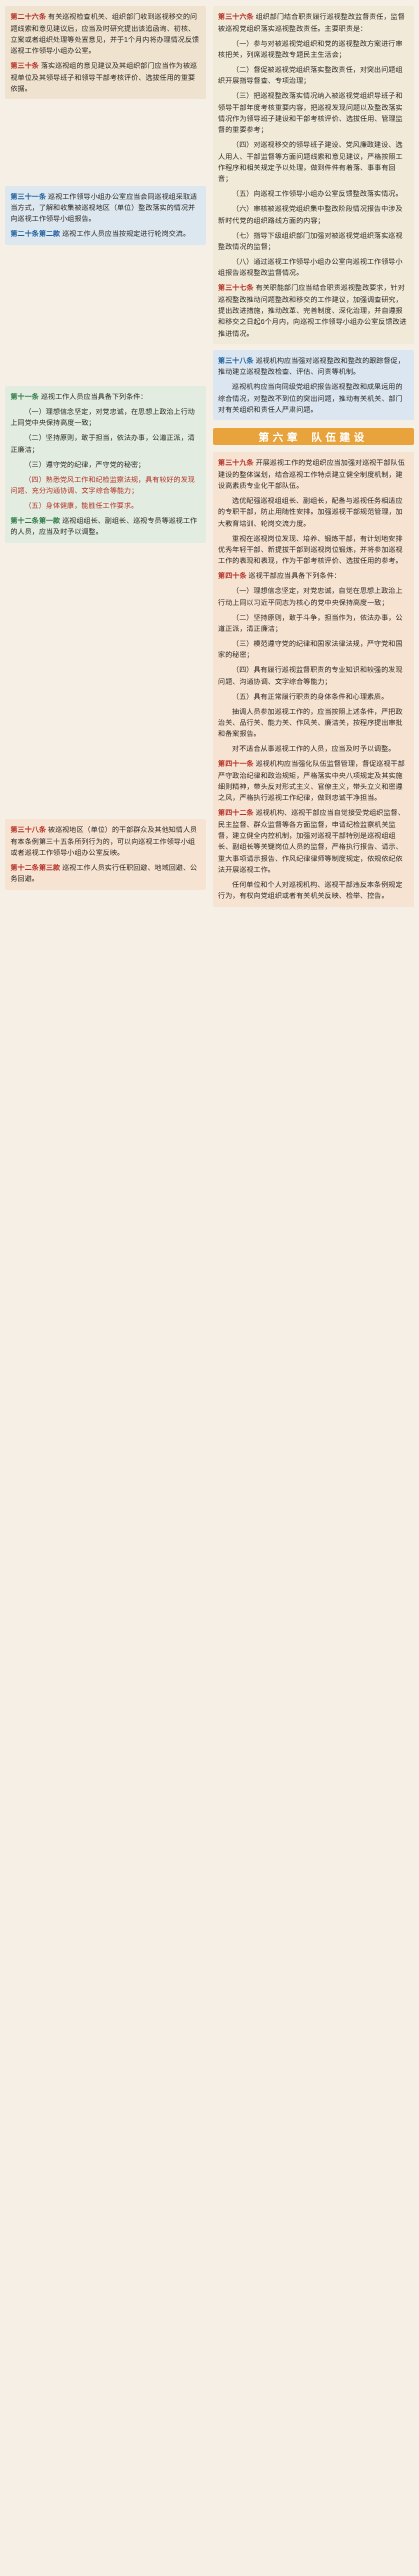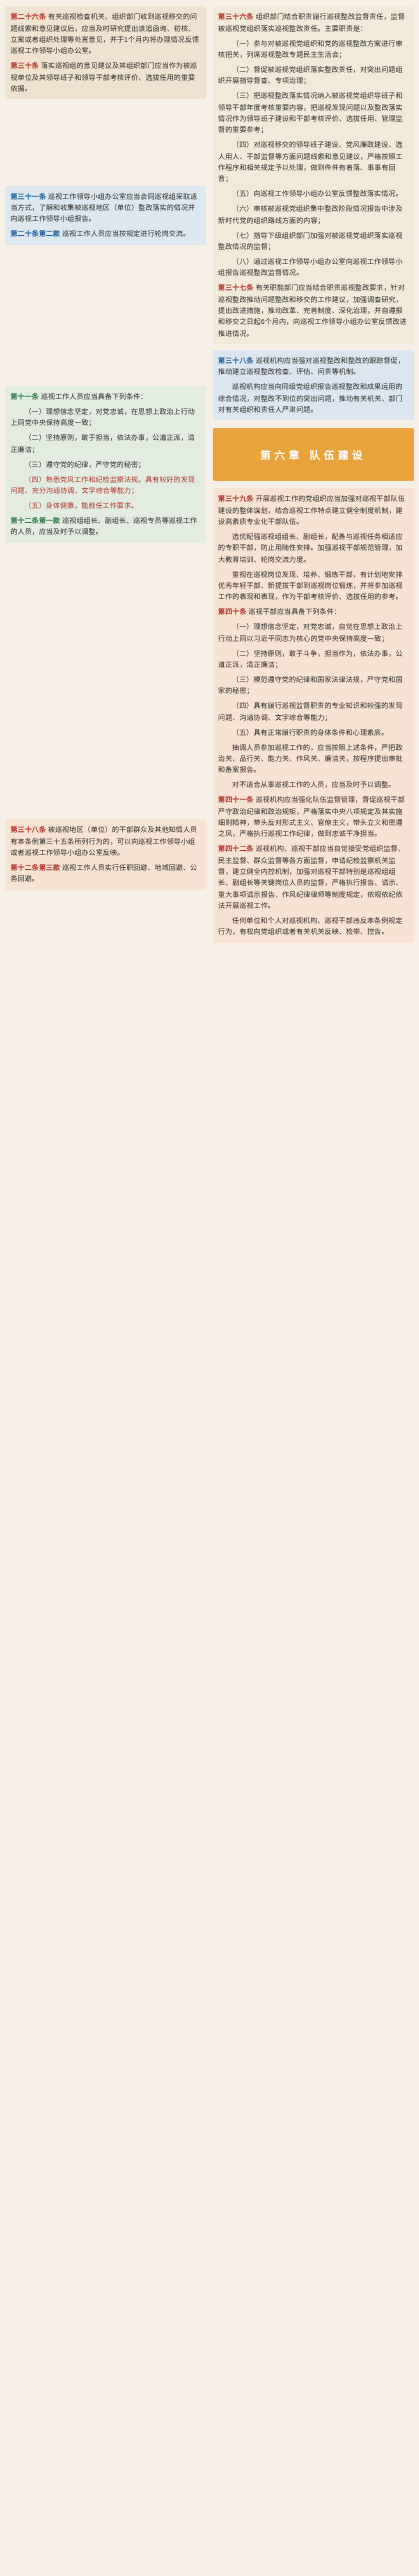--- a/index.html
+++ b/index.html
@@ -67,23 +67,24 @@
   .strong{font-weight:bold;}
 
   
   .chapter{
     background:#e8a33d;
     color:#ffffff;
     text-align:center;
     font-size:10.5px;
     font-weight:bold;
     letter-spacing:3.7px;
-    padding:19px 0;
+    padding:1px 0;
     border-radius:1.8px;
     margin:1.2px 0 1.2px 0;
+    font-family:Liberation Mono, monospace;
   }
   .spacer-xl{height:74px;}
   .spacer-xxl{height:129px;}
 </style>
 </head>
 <body>
 
 <div id="page">
   <div class="columns">
 

